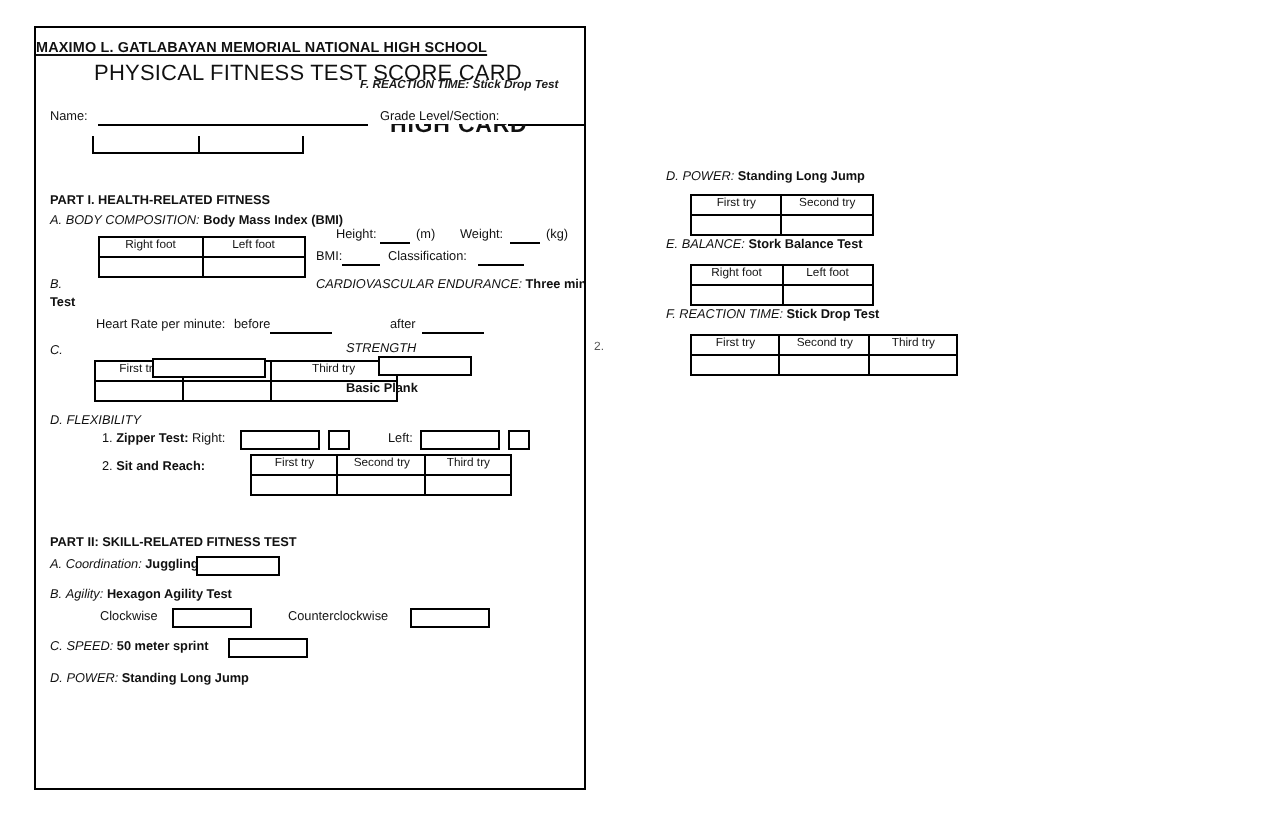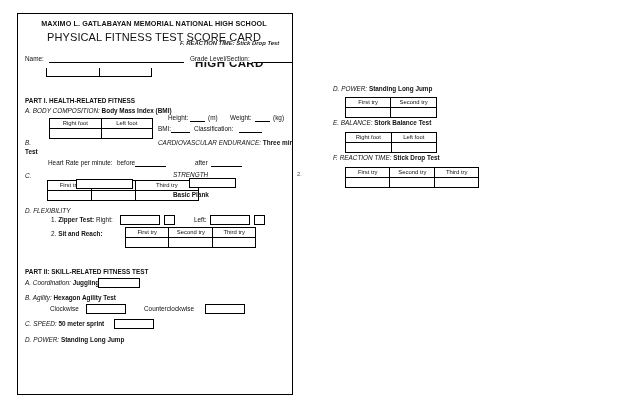--- a/index.html
+++ b/index.html
@@ -84,21 +84,21 @@
     color:#555;
     z-index:6;
   }
 </style>
 </head>
 <body>
 
 <div id="sheet">
   <div id="sheet-clip">
 
-    <div class="t sz-title" style="left:0;top:6px;width:272px;text-align:center;white-space:normal;">MAXIMO L. GATLABAYAN MEMORIAL NATIONAL HIGH SCHOOL</div>
+    <div class="t sz-title" style="left:0;top:6px;width:272px;text-align:left;white-space:normal;text-decoration:underline;">MAXIMO L. GATLABAYAN MEMORIAL NATIONAL HIGH SCHOOL</div>
     <div class="t sz-sub" style="left:0;top:18px;width:272px;text-align:center;">PHYSICAL FITNESS TEST SCORE CARD</div>
 
     <div class="t sz-body" style="left:7px;top:42px;">Name:</div>
     <span class="ul" style="position:absolute;left:31px;top:48px;width:135px;"></span>
 
     <div class="t sz-body" style="left:172px;top:42px;">Grade Level/Section:</div>
     <span class="ul" style="position:absolute;left:236px;top:48px;width:40px;"></span>
 
     <div style="position:absolute;left:28px;top:54px;width:106px;height:9px;
                 border-left:0.9px solid #000;border-right:0.9px solid #000;

